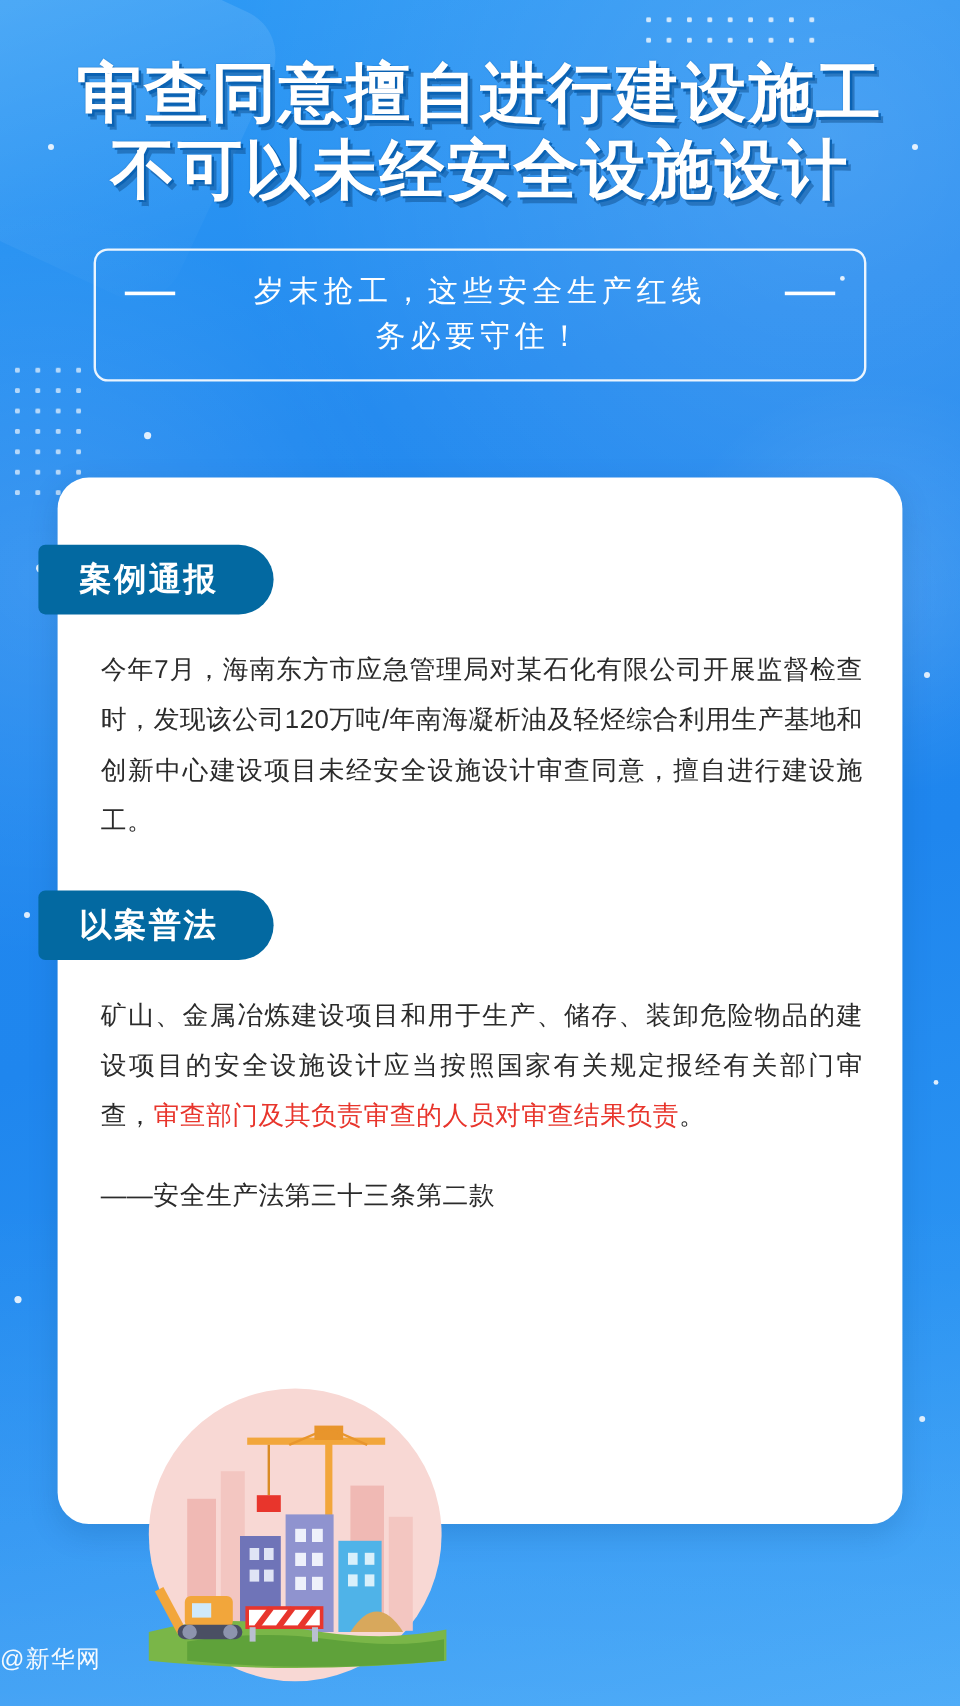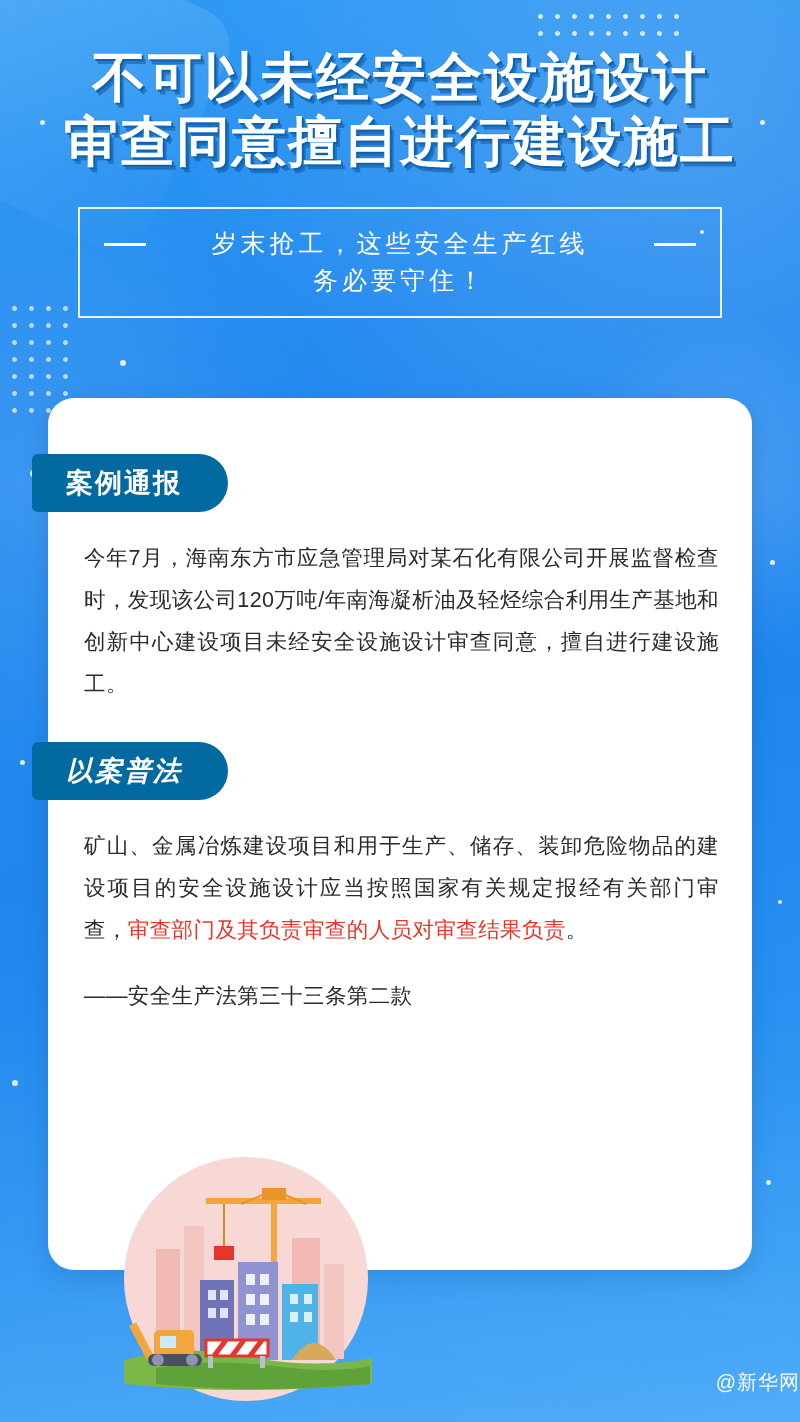--- a/index.html
+++ b/index.html
@@ -83,21 +83,21 @@
       4px 5px 0 rgba(10,70,130,0.45);
     margin: 0 auto;
     width: 720px;
   }
   .headline .line { display: block; white-space: nowrap; }
 
   .subtitle-box {
     margin: 34px auto 0;
     width: 620px;
     border: 2px solid rgba(255,255,255,0.9);
-    border-radius: 0;
+    border-radius: 12px;
     padding: 16px 10px 18px;
     position: relative;
   }
   .subtitle-box .sub-line {
     display: block;
     color: #ffffff;
     font-size: 25px;
     letter-spacing: 4px;
     line-height: 1.45;
     text-align: center;
@@ -130,21 +130,21 @@
     background: #0369a1;
     color: #ffffff;
     font-size: 27px;
     font-weight: bold;
     letter-spacing: 2px;
     padding: 11px 46px 11px 34px;
     border-radius: 6px 30px 30px 6px;
   }
   .tag-wrap { padding-top: 0; }
   .tag-wrap.first { padding-top: 56px; }
-  .tag-wrap.second { padding-top: 36px; font-style: italic; }
+  .tag-wrap.second { padding-top: 36px; }
 
   .body-text {
     margin: 26px 33px 0 36px;
     font-size: 21.5px;
     line-height: 1.95;
     color: #2b2b2b;
     text-align: justify;
     letter-spacing: 0.4px;
   }
   .body-text .hl {
@@ -164,21 +164,21 @@
     left: 96px;
     bottom: 18px;
     width: 300px;
     height: 250px;
   }
 
   .watermark {
     position: absolute;
     left: 0; right: 0;
     bottom: 26px;
-    text-align: right;
+    text-align: left;
     color: #ffffff;
     font-size: 20px;
     letter-spacing: 1px;
     opacity: 0.95;
   }
 </style>
 </head>
 <body>
 
 <div class="poster">
@@ -195,22 +195,22 @@
   <div class="speck" style="left:760px;top:120px;width:5px;height:5px;"></div>
   <div class="speck" style="left:30px;top:470px;width:7px;height:7px;"></div>
   <div class="speck" style="left:770px;top:560px;width:5px;height:5px;"></div>
   <div class="speck" style="left:20px;top:760px;width:5px;height:5px;"></div>
   <div class="speck" style="left:778px;top:900px;width:4px;height:4px;"></div>
   <div class="speck" style="left:12px;top:1080px;width:6px;height:6px;"></div>
   <div class="speck" style="left:766px;top:1180px;width:5px;height:5px;"></div>
 
   <div class="header">
     <div class="headline">
+      <span class="line">审查同意擅自进行建设施工</span>
       <span class="line">不可以未经安全设施设计</span>
-      <span class="line">审查同意擅自进行建设施工</span>
     </div>
 
     <div class="subtitle-box">
       <span class="corner-dash left"></span>
       <span class="corner-dash right"></span>
       <span class="sub-line">岁末抢工，这些安全生产红线</span>
       <span class="sub-line">务必要守住！</span>
     </div>
   </div>
 

